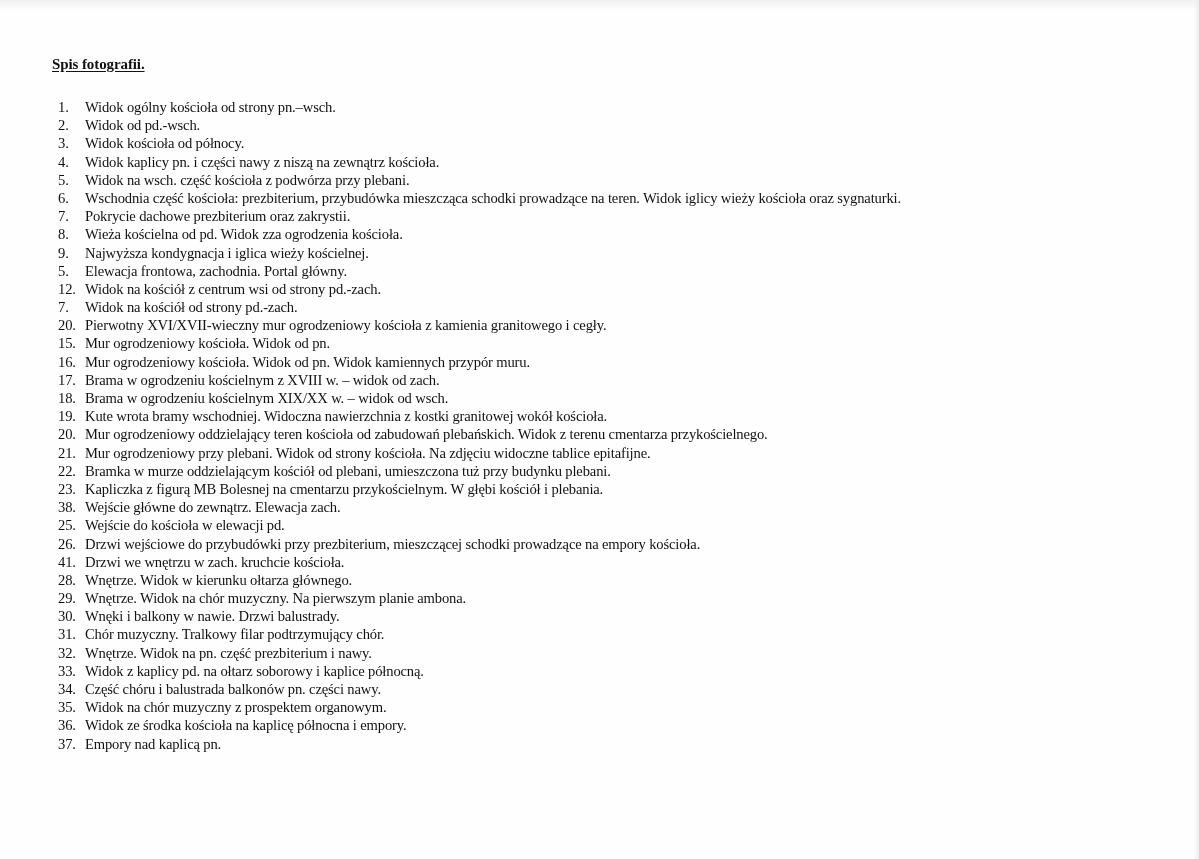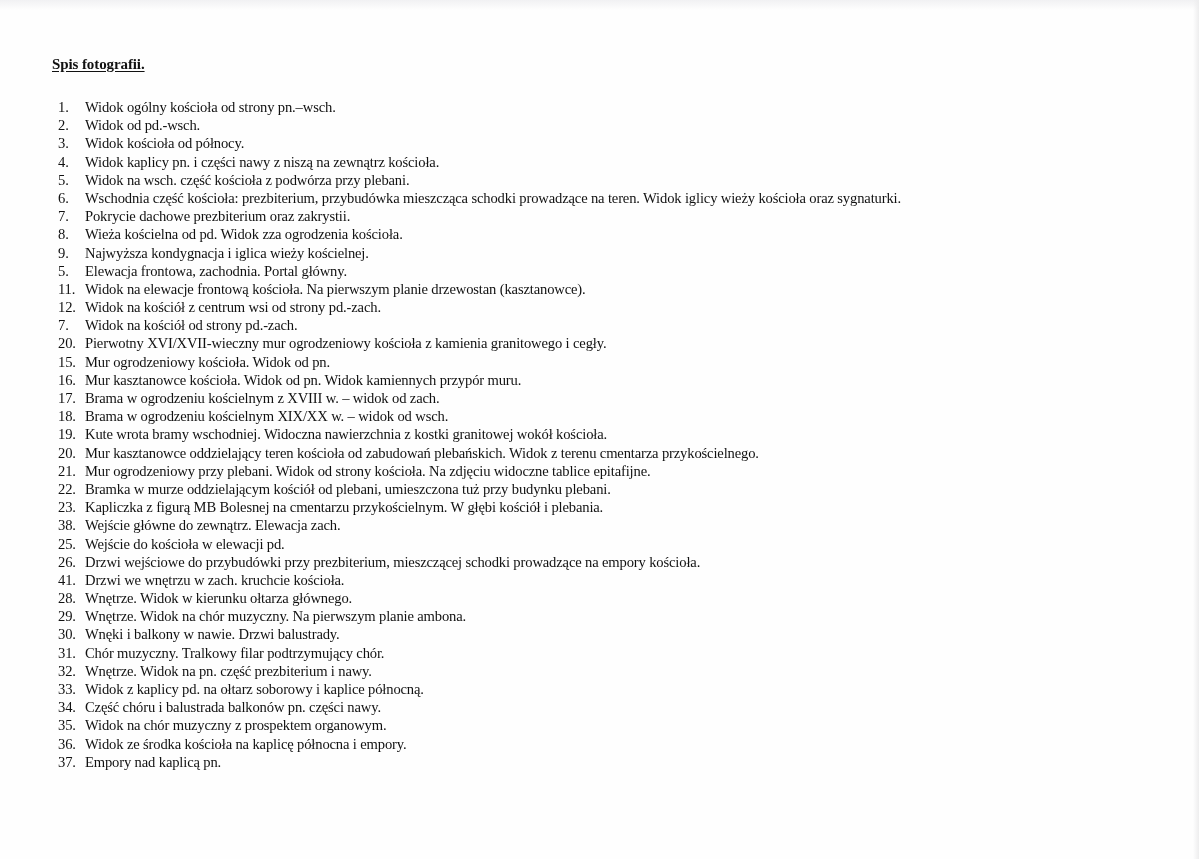--- a/index.html
+++ b/index.html
@@ -99,48 +99,45 @@
       <li class="item">
     <span class="num">8.</span><span class="txt">Wieża kościelna od pd. Widok zza ogrodzenia kościoła.</span>
   </li>
       <li class="item">
     <span class="num">9.</span><span class="txt">Najwyższa kondygnacja i iglica wieży kościelnej.</span>
   </li>
       <li class="item">
     <span class="num">5.</span><span class="txt">Elewacja frontowa, zachodnia. Portal główny.</span>
   </li>
       <li class="item">
-    <span class="num">11.</span><span class="txt">Widok na elewacje frontową kościoła. Na pierwszym planie drzewostan (kasztanowce).</span>
-  </li>
-      <li class="item">
     <span class="num">12.</span><span class="txt">Widok na kościół z centrum wsi od strony pd.-zach.</span>
   </li>
       <li class="item">
     <span class="num">7.</span><span class="txt">Widok na kościół od strony pd.-zach.</span>
   </li>
       <li class="item">
     <span class="num">20.</span><span class="txt">Pierwotny XVI/XVII-wieczny mur ogrodzeniowy kościoła z kamienia granitowego i cegły.</span>
   </li>
       <li class="item">
     <span class="num">15.</span><span class="txt">Mur ogrodzeniowy kościoła. Widok od pn.</span>
   </li>
       <li class="item">
-    <span class="num">16.</span><span class="txt">Mur kasztanowce kościoła. Widok od pn. Widok kamiennych przypór muru.</span>
+    <span class="num">16.</span><span class="txt">Mur ogrodzeniowy kościoła. Widok od pn. Widok kamiennych przypór muru.</span>
   </li>
       <li class="item">
     <span class="num">17.</span><span class="txt">Brama w ogrodzeniu kościelnym z XVIII w. – widok od zach.</span>
   </li>
       <li class="item">
     <span class="num">18.</span><span class="txt">Brama  w ogrodzeniu kościelnym XIX/XX w. – widok od wsch.</span>
   </li>
       <li class="item">
     <span class="num">19.</span><span class="txt">Kute wrota bramy wschodniej. Widoczna nawierzchnia z kostki granitowej wokół kościoła.</span>
   </li>
       <li class="item">
-    <span class="num">20.</span><span class="txt">Mur kasztanowce oddzielający teren kościoła od zabudowań plebańskich. Widok z terenu cmentarza przykościelnego.</span>
+    <span class="num">20.</span><span class="txt">Mur ogrodzeniowy oddzielający teren kościoła od zabudowań plebańskich. Widok z terenu cmentarza przykościelnego.</span>
   </li>
       <li class="item">
     <span class="num">21.</span><span class="txt">Mur ogrodzeniowy przy plebani. Widok od strony kościoła. Na zdjęciu widoczne tablice epitafijne.</span>
   </li>
       <li class="item">
     <span class="num">22.</span><span class="txt">Bramka w murze oddzielającym kościół od plebani, umieszczona tuż przy budynku plebani.</span>
   </li>
       <li class="item">
     <span class="num">23.</span><span class="txt">Kapliczka z figurą MB Bolesnej na cmentarzu przykościelnym. W głębi kościół i plebania.</span>
   </li>

